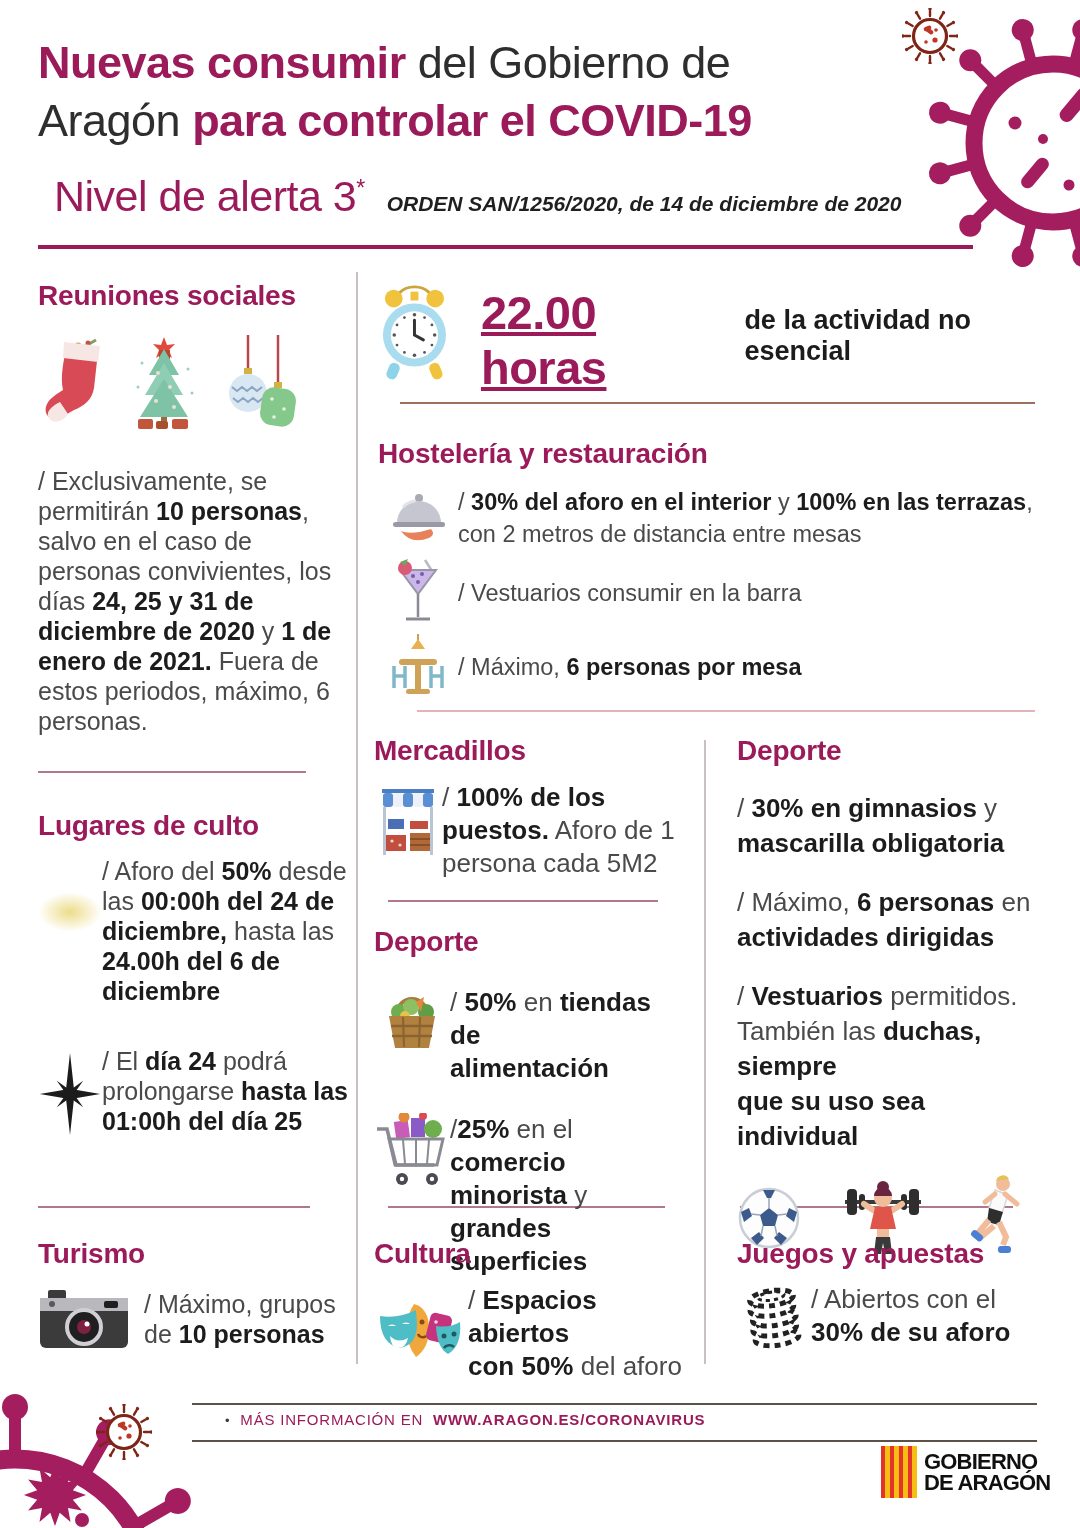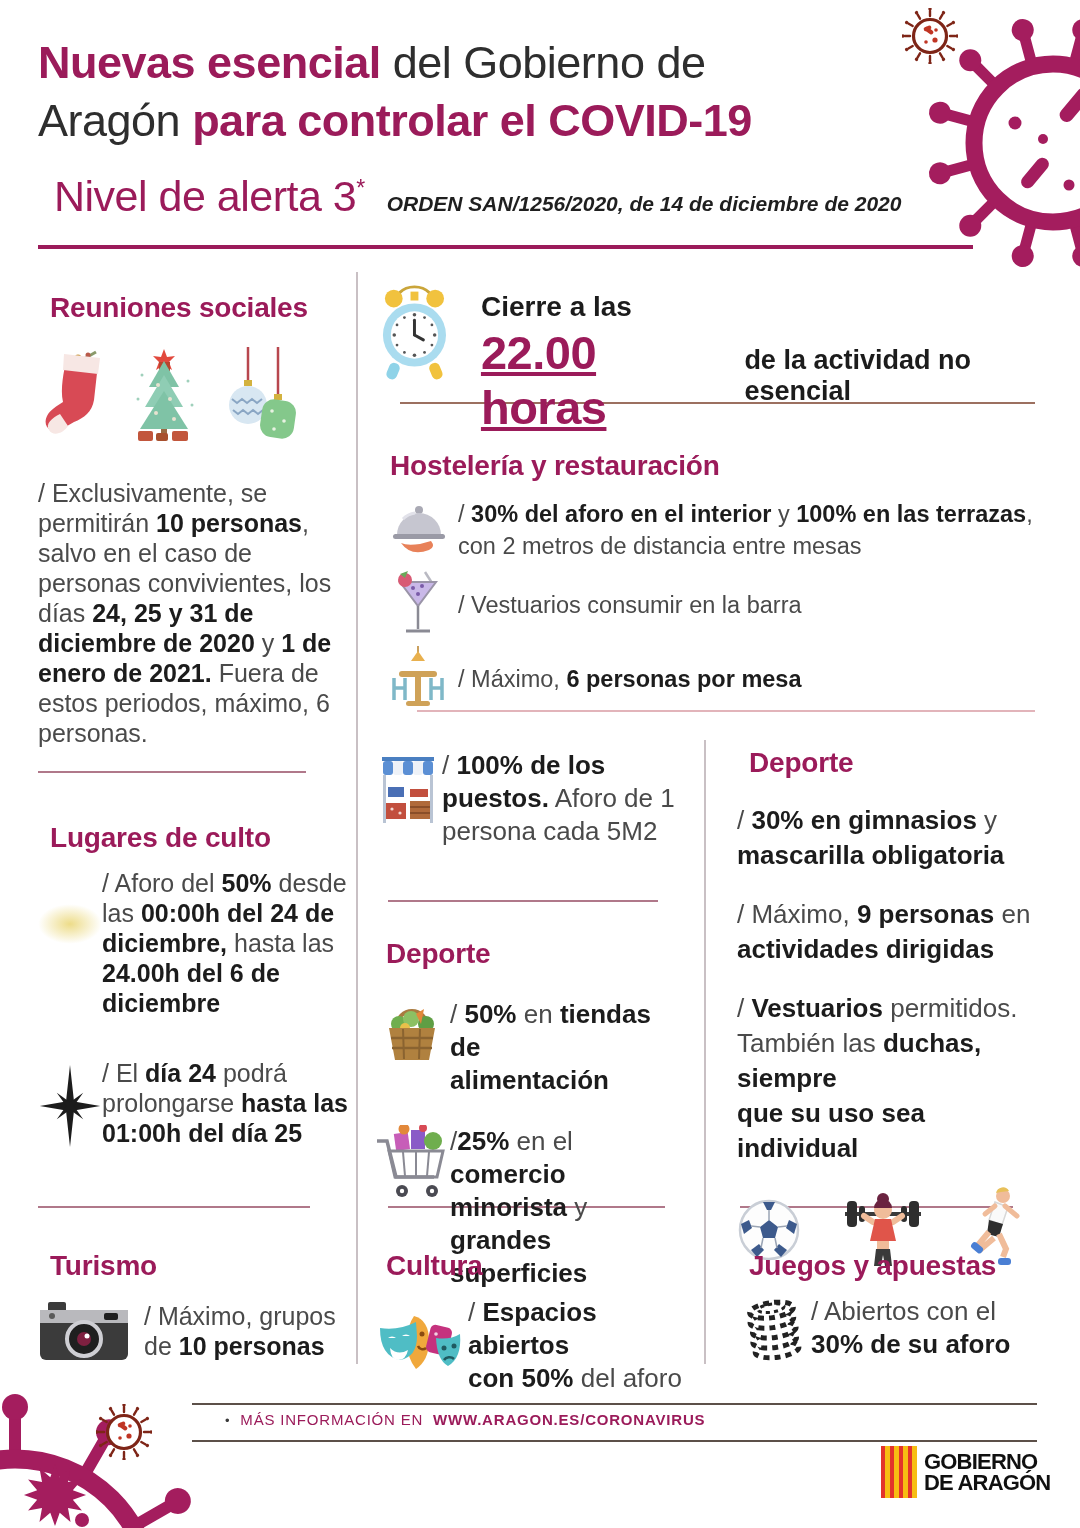--- a/index.html
+++ b/index.html
@@ -28,21 +28,21 @@
   
   .vd{position:absolute;width:2px;background:#c9c0c4;}
   #vd1{left:356px;top:272px;height:1092px;}
   #vd2{left:704px;top:740px;height:624px;}
   .hr{position:absolute;height:2px;background:#b0788a;}
   #hrM1{left:400px;top:402px;width:635px;background:#9c7060;}
   #hrM2{left:417px;top:710px;width:618px;background:#e2b4ba;}
   .fr{position:absolute;left:192px;width:845px;height:2px;background:#5c5049;}
   
   .sec{position:absolute;}
-  .sec h2{font-size:28px;font-weight:800;color:var(--accent);margin:12px;letter-spacing:-0.2px;}
+  .sec h2{font-size:28px;font-weight:800;color:var(--accent);margin:0;letter-spacing:-0.2px;}
   .body{font-size:25px;line-height:30px;color:var(--txt);margin:0;white-space:pre-line;}
   .body b{color:var(--txtb);font-weight:700;}
   .f23{font-size:23.5px;line-height:32px;}
   .f26{font-size:26px;line-height:33px;}
   .dep{font-size:26px;line-height:35px;}
   .row{display:flex;align-items:flex-start;}
   .ic{flex:none;display:flex;justify-content:center;}
   #sec-reuniones{left:38px;top:280px;width:312px;}
   .xmas-row{display:flex;align-items:flex-end;gap:26px;margin:16px 0 0 4px;height:102px;}
   #sec-reuniones .body{margin-top:36px;}
@@ -190,21 +190,21 @@
       <rect x="-7" y="-20" width="14" height="40" rx="7" transform="translate(-38,-105) rotate(45)"></rect>
       <circle cx="67" cy="-75" r="7"></circle>
         <circle cx="-5" cy="-62" r="5"></circle>
     </g>
   </svg>
   <svg class="dec" style="left:96px;top:1404px;color:#7e2517" width="56" height="56" viewBox="-28 -28 56 56">
     <use href="#virus-small-g"></use>
   </svg>
 
   <header class="hd">
-    <h1 class="hd-line"><b class="c-accent">Nuevas esencial</b><span> del Gobierno de</span></h1>
+    <h1 class="hd-line"><b class="c-accent">Nuevas consumir</b><span> del Gobierno de</span></h1>
     <h1 class="hd-line"><span>Aragón </span><b class="c-accent">para controlar el COVID-19</b></h1>
   </header>
   <div class="alert-row">
     <div class="alert"><span>Nivel de alerta 3</span><sup>*</sup></div>
     <div class="order">ORDEN SAN/1256/2020, de 14 de diciembre de 2020</div>
   </div>
   <div class="hd-rule"></div>
 
   <div class="vd" id="vd1"></div>
   <div class="vd" id="vd2"></div>
@@ -237,21 +237,20 @@
           <circle cx="47.2" cy="69.7" r="1.4"></circle>
         <circle cx="19.3" cy="41.8" r="1.4"></circle>
           <circle cx="54.7" cy="41.8" r="1.4"></circle>
         <circle cx="19.3" cy="62.2" r="1.4"></circle>
           <circle cx="54.7" cy="62.2" r="1.4"></circle>
       </g>
       <line x1="37" y1="52" x2="37" y2="37" stroke="#333" stroke-width="3" stroke-linecap="round"></line>
       <line x1="37" y1="52" x2="46" y2="57" stroke="#333" stroke-width="3" stroke-linecap="round"></line>
     </svg>
     <div>
-      <div class="cur-lead">Cierre a las</div>
       <div class="cur-line2">
         <span class="cur-time">22.00 horas</span>
         <span class="cur-tail">de la actividad no esencial</span>
       </div>
     </div>
   </section>
 
   <section class="sec" id="sec-reuniones">
     <h2>Reuniones sociales</h2>
     <div class="xmas-row">
@@ -377,20 +376,21 @@
           </g>
         </svg>
       </span>
       <p class="body"><span>/ El </span><b>día 24</b><span> podrá
 prolongarse </span><b>hasta las
 01:00h del día 25</b></p>
     </div>
   </section>
 
   <section class="sec" id="sec-mercadillos">
+    <h2>Mercadillos</h2>
     <div class="row">
       <span class="ic">
         <svg width="56" height="70" viewBox="0 0 56 70">
           <rect x="2" y="2" width="52" height="4" fill="#4a7fc1"></rect>
           <g>
             <rect x="3" y="6" width="10" height="14" rx="3" fill="#5b8fd4"></rect>
             <rect x="13" y="6" width="10" height="14" rx="3" fill="#eef2f8"></rect>
             <rect x="23" y="6" width="10" height="14" rx="3" fill="#5b8fd4"></rect>
             <rect x="33" y="6" width="10" height="14" rx="3" fill="#eef2f8"></rect>
             <rect x="43" y="6" width="10" height="14" rx="3" fill="#5b8fd4"></rect>
@@ -456,21 +456,21 @@
       <p class="body f26"><span>/</span><b>25%</b><span> en el </span><b>comercio
 minorista</b><span> y </span><b>grandes
 superficies</b></p>
     </div>
   </section>
 
   <section class="sec" id="sec-deporte">
     <h2>Deporte</h2>
     <p class="body dep"><span>/ </span><b>30% en gimnasios</b><span> y
 </span><b>mascarilla obligatoria</b></p>
-    <p class="body dep"><span>/ Máximo, </span><b>9 personas</b><span> en
+    <p class="body dep"><span>/ Máximo, </span><b>6 personas</b><span> en
 </span><b>actividades dirigidas</b></p>
     <p class="body dep"><span>/ </span><b>Vestuarios</b><span> permitidos.
 También las </span><b>duchas, siempre
 que su uso sea individual</b></p>
     <div class="sport-row">
       <svg width="64" height="64" viewBox="0 0 64 64">
         <circle cx="32" cy="32" r="29" fill="#fdfdfd" stroke="#c9ced6" stroke-width="2.5"></circle>
         <g fill="#3d5a8c">
           <polygon points="32,22 41,29 38,40 26,40 23,29"></polygon>
           <polygon points="26,4 38,4 34,12 30,12"></polygon>

